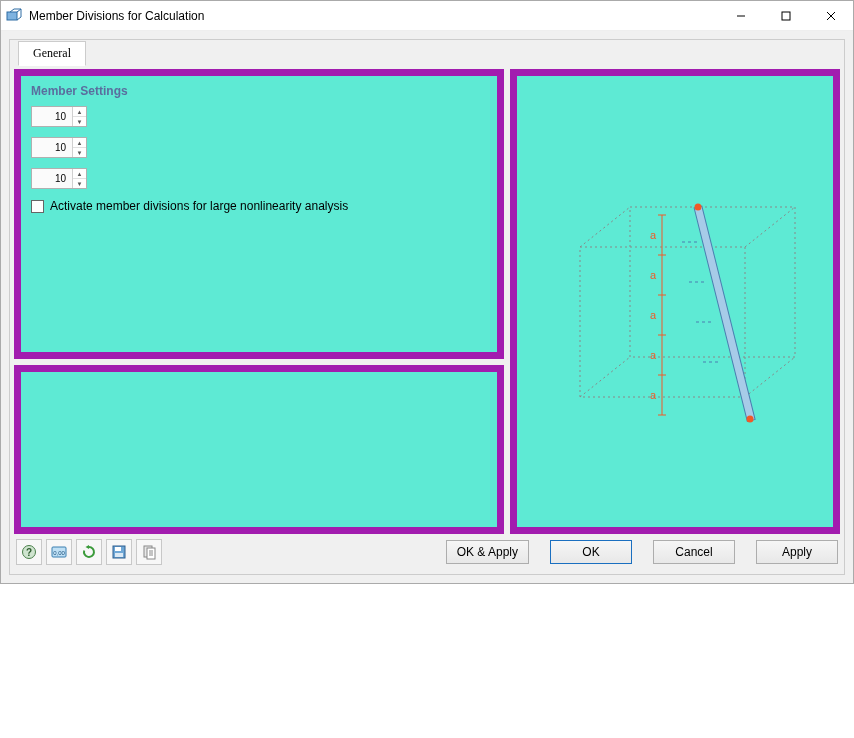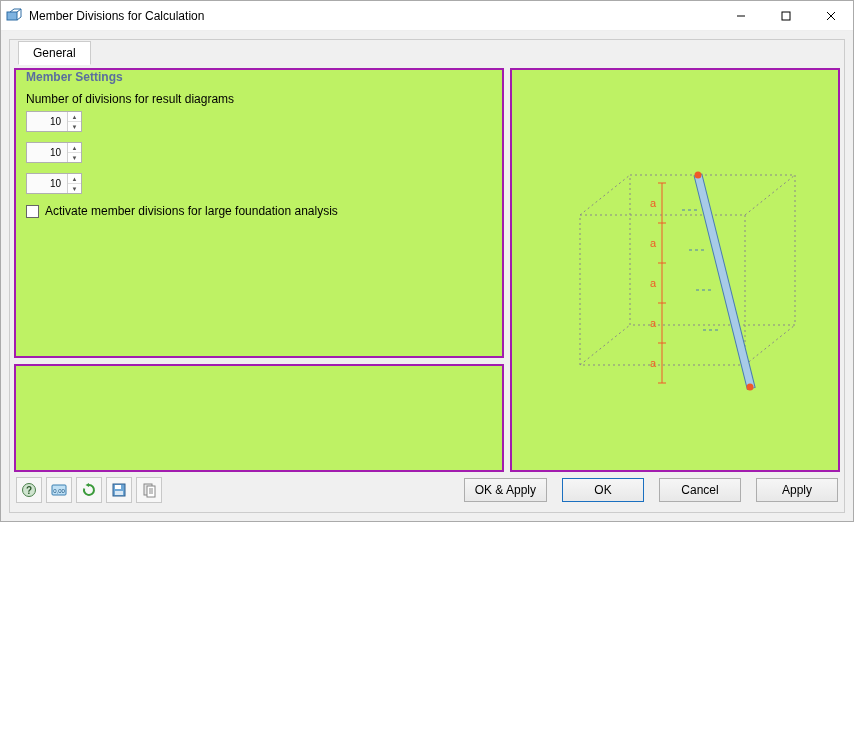--- a/index.html
+++ b/index.html
@@ -6,21 +6,21 @@
   html, body {
     margin: 0; padding: 0;
     width: 854px; height: 738px;
     font-family: "Segoe UI", Tahoma, sans-serif;
     font-size: 12px;
     background: #fff;
     color: #000;
     overflow: hidden;
   }
   .window {
-    width: 854px; height: 522px;
+    width: 854px; height: 584px;
     border: 1px solid #aaa;
     background: #fff;
     display: flex;
     flex-direction: column;
   }
   .titlebar {
     height: 30px;
     display: flex;
     align-items: center;
     background: #fff;
@@ -56,42 +56,43 @@
     background: #f0f0f0;
     border: 1px solid #ccc;
     padding: 6px 4px 4px 4px;
     flex: 1;
     display: flex;
     flex-direction: column;
   }
   .tab-strip {
     display: flex;
     margin: -6px 0 4px 0;
+    font-family: Liberation Serif, serif;
   }
   .tab {
     background: #fff;
     border: 1px solid #ccc;
     border-bottom: 1px solid #fff;
     padding: 4px 14px;
     font-size: 12px;
     position: relative;
     top: 1px;
     margin-left: 4px;
   }
   .inner-grid {
     flex: 1;
     display: grid;
     grid-template-columns: 1fr 330px;
     grid-template-rows: 290px 1fr;
     gap: 6px;
   }
   .panel {
-    background: #bef264;
-    border: 2px solid #a21caf;
-    padding: 0 10px;
+    background: #5eead4;
+    border: 7px solid #a21caf;
+    padding: 8px 10px;
     overflow: hidden;
   }
   .panel.left-top { grid-column: 1; grid-row: 1; }
   .panel.left-bottom { grid-column: 1; grid-row: 2; }
   .panel.right { grid-column: 2; grid-row: 1 / span 2; display:flex; align-items:center; justify-content:center; }
   .section-title {
     color: #5a6e9e;
     font-weight: bold;
     margin-bottom: 8px;
   }
@@ -161,21 +162,21 @@
     padding: 0 10px;
     cursor: default;
     display: inline-flex; align-items: center; justify-content: center;
   }
   .btn.default {
     border: 1.5px solid #1a6fc0;
   }
   .btn-group {
     margin-left: auto;
     display: flex;
-    gap: 15px;
+    gap: 21px;
   }
   svg { display: block; }
 </style>
 </head>
 <body>
 
 <div class="window">
 
   <div class="titlebar">
     <span class="titlebar-icon">
@@ -211,21 +212,20 @@
       <div class="tab-strip">
         <div class="tab">General</div>
       </div>
 
       <div class="inner-grid">
 
         <div class="panel left-top">
           <div class="section-title">Member Settings</div>
 
           <div class="field-block">
-            <div class="field-label">Number of divisions for result diagrams</div>
             <div class="spinner">
               <input type="text" value="10" style="">
               <div class="steppers">
                 <div class="step">▲</div>
                 <div class="step">▼</div>
               </div>
             </div>
           </div>
 
           <div class="field-block">
@@ -243,21 +243,21 @@
               <input type="text" value="10" style="">
               <div class="steppers">
                 <div class="step">▲</div>
                 <div class="step">▼</div>
               </div>
             </div>
           </div>
 
           <div class="chk-row">
             <span class="chk"></span>
-            <span>Activate member divisions for large foundation analysis</span>
+            <span>Activate member divisions for large nonlinearity analysis</span>
           </div>
         </div>
 
         <div class="panel left-bottom"></div>
 
         <div class="panel right">
           <svg width="270" height="270" viewBox="0 0 270 270">
 
             <g stroke="#888" stroke-width="1" stroke-dasharray="2 3" fill="none">
 

